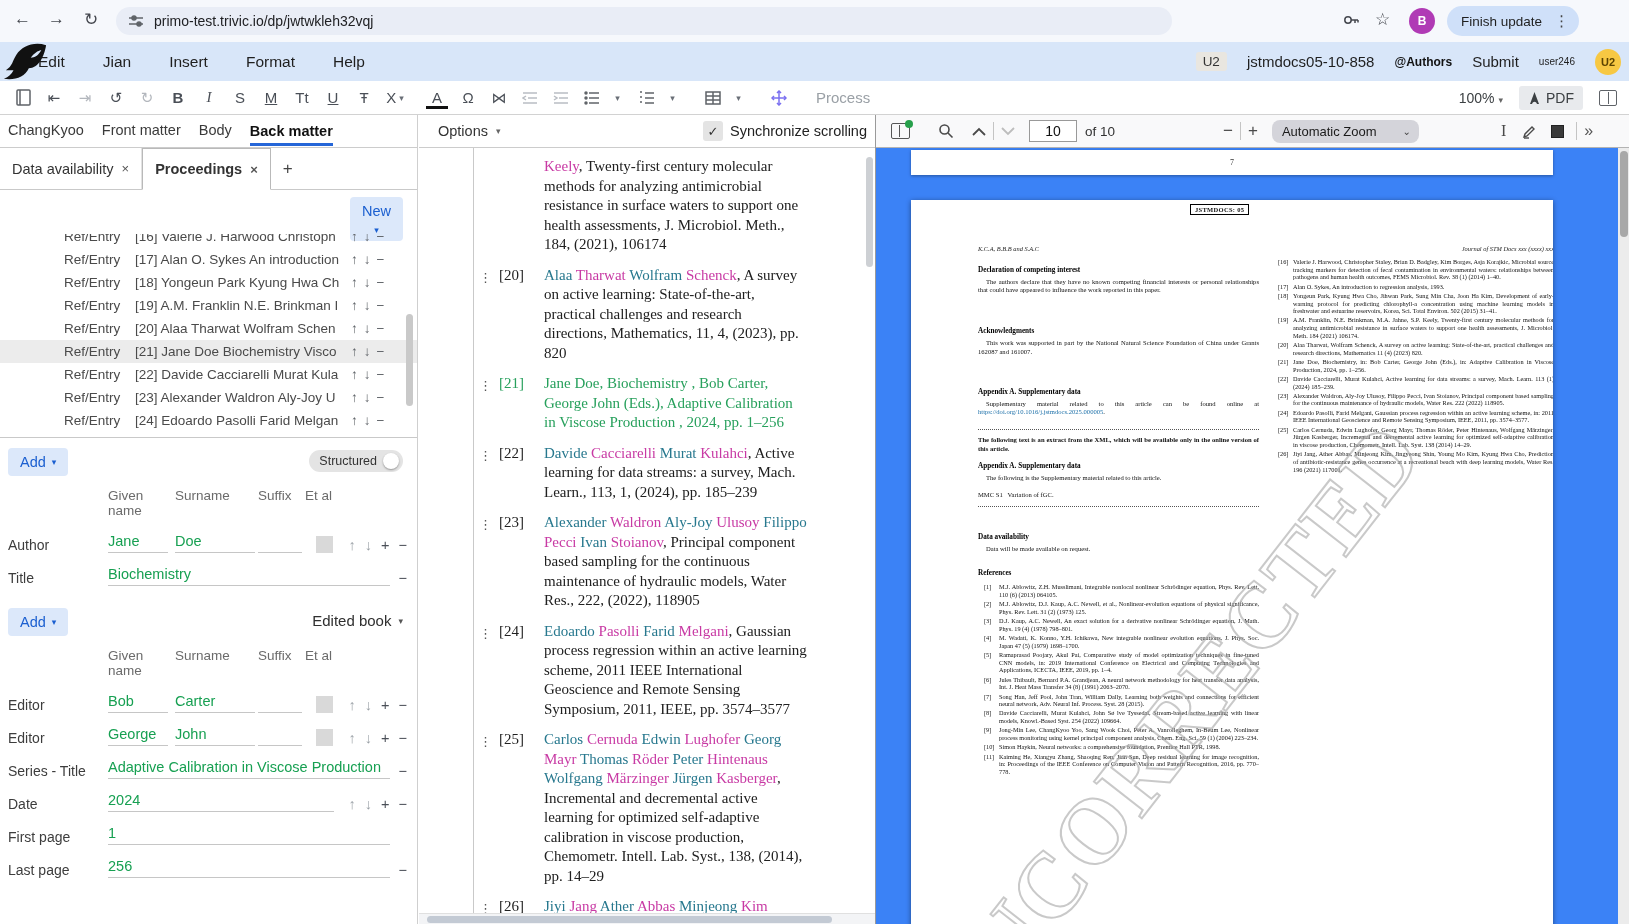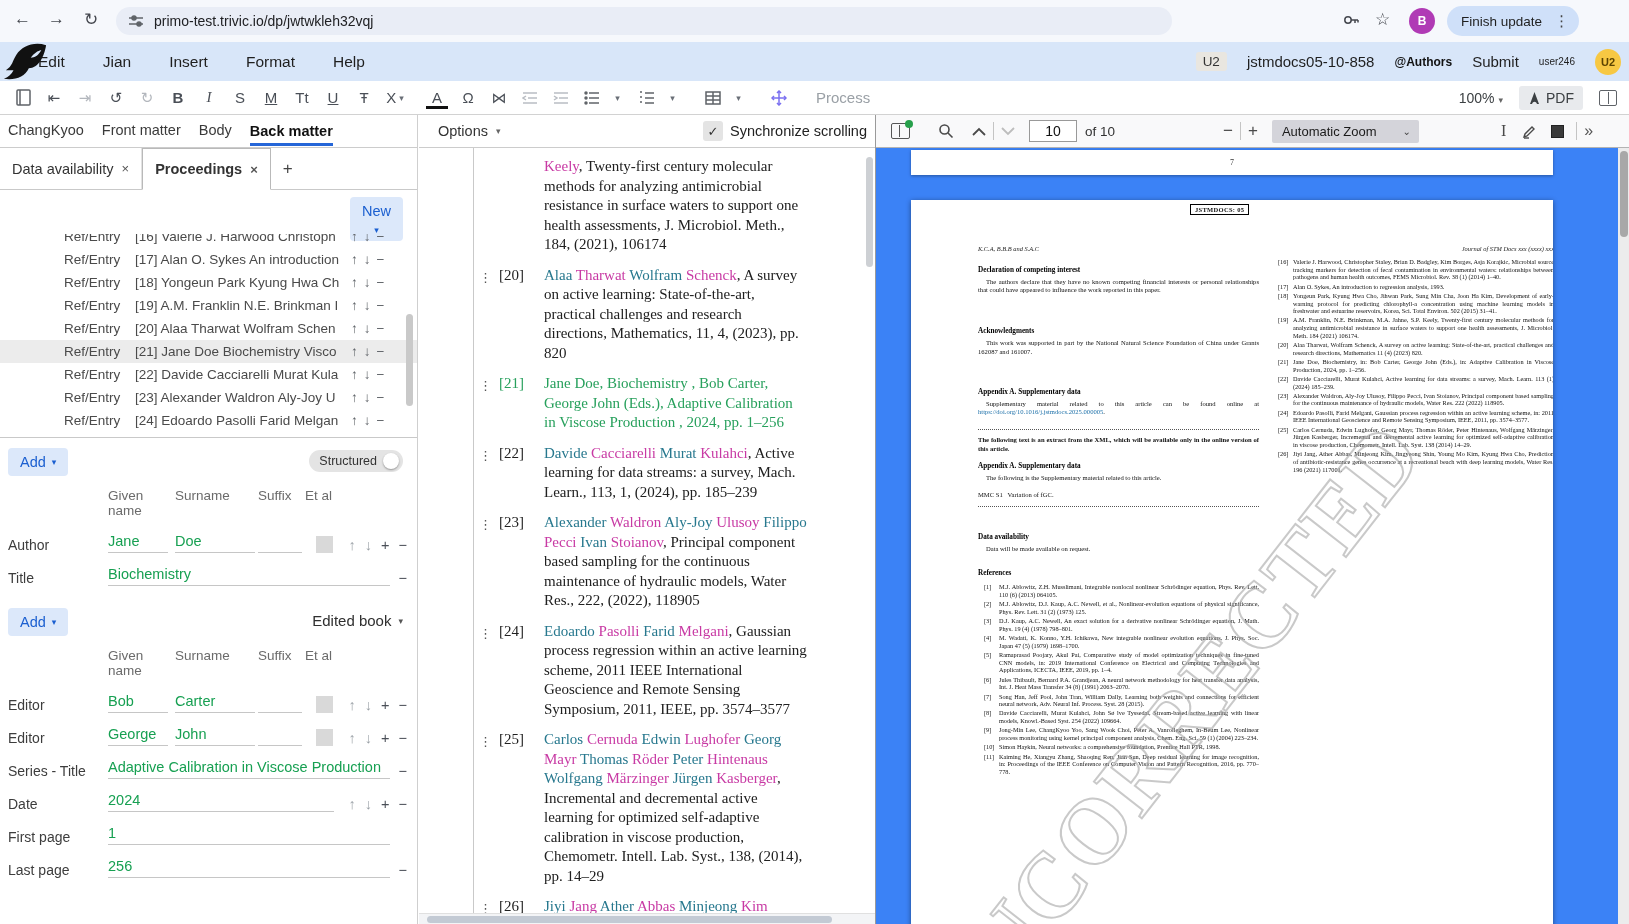--- a/index.html
+++ b/index.html
@@ -147,21 +147,21 @@
   .pdf-toolbar { position:absolute; left:0; top:0; width:754px; height:33px; background:#f9f9fa;
                  border-bottom:1px solid #b3b3b3; display:flex; align-items:center; }
   .pt-ic { display:flex; align-items:center; justify-content:center; cursor:pointer; color:#4a4a4a; }
   .pt-sep { width:1px; height:18px; background:#c4c4c4; margin:0 7px; }
   .sidebar-ic { position:relative; width:19px; height:16px; border:1.5px solid #565656; border-radius:2px; margin-left:15px; }
   .sidebar-ic::after { content:""; position:absolute; left:3px; top:1px; bottom:1px; width:4px; border-right:1.5px solid #565656; }
   .sidebar-ic .gdot { position:absolute; right:-4px; top:-4px; width:8px; height:8px; border-radius:50%; background:#27a04b; }
   .page-input { width:48px; height:22px; border:1px solid #999; background:#fff; text-align:center;
                 font-size:14px; color:#111; font-family:"Liberation Sans",sans-serif; }
   .of-lbl { font-size:13.5px; color:#333; margin-left:8px; }
-  .zoom-select { background:#d4d4da; border-radius:2px; height:23px; display:flex; align-items:center; gap:26px;
+  .zoom-select { background:#d4d4da; border-radius:8px; height:23px; display:flex; align-items:center; gap:26px;
                  padding:0 8px 0 10px; font-size:13px; color:#1a1a1a; cursor:pointer; }
   .zoom-select .v { font-size:10px; color:#444; }
   .blk-sq { width:13px; height:13px; background:#3a3a3a; border:1px solid #222; }
 
   .pdf-body { position:absolute; left:0; top:33px; width:754px; height:776px; overflow:hidden; }
   .sliver { position:absolute; left:35px; top:2px; width:642px; height:25px; background:#fff; box-shadow:0 1px 3px rgba(0,0,0,.35);
             display:flex; align-items:center; justify-content:center; font-family:"Liberation Serif",serif; font-size:8px; color:#333; }
   .pdf-page { position:absolute; left:35px; top:52px; width:642px; height:760px; background:#fff;
               box-shadow:0 1px 5px rgba(0,0,0,.45); font-family:"Liberation Serif", serif; color:#111; overflow:hidden; }
   .stamp { position:absolute; left:279px; top:4px; border:1px solid #000; font-size:6.5px; font-weight:bold;

